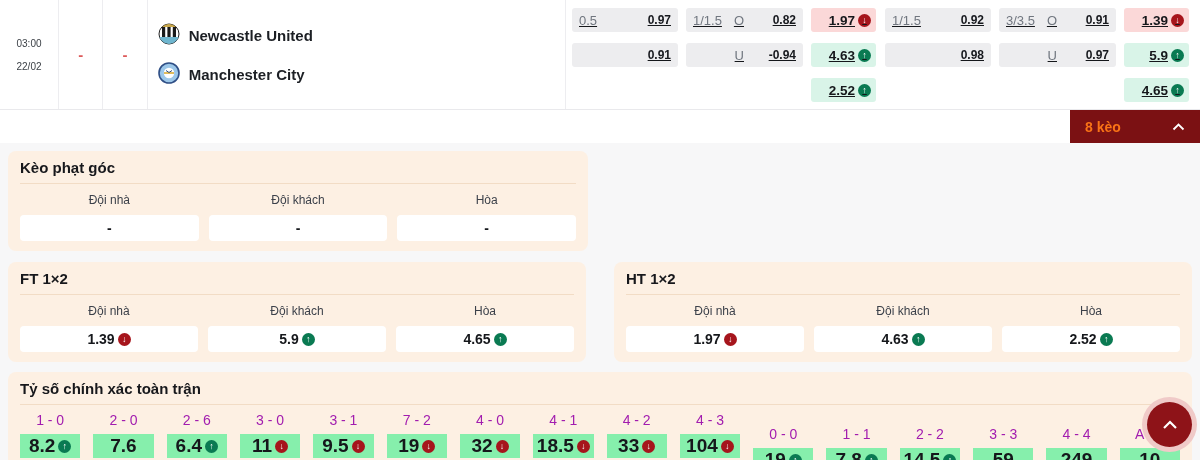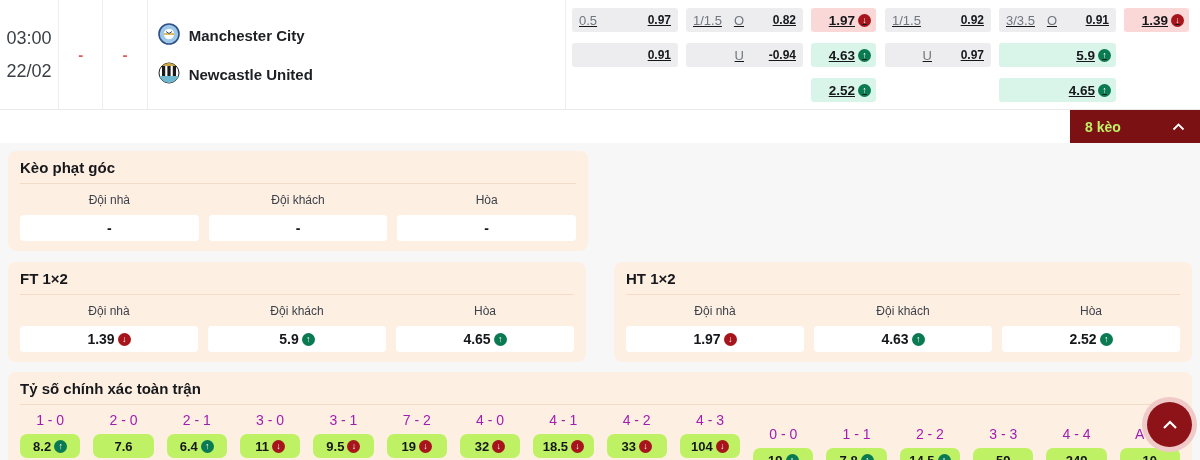--- a/index.html
+++ b/index.html
@@ -9,21 +9,21 @@
     background: #ffffff;
     position: relative;
     color: #15171b;
   }
 
   
   .match-row { display: flex; height: 110px; background: #fff; border-bottom: 1px solid #e9e9ec; }
   .col-time {
     width: 60px; border-right: 1px solid #ededf0;
     display: flex; flex-direction: column; align-items: center; justify-content: center; gap: 12px;
-    font-size: 18px; color: #3a3f45;
+    font-size: 10px; color: #3a3f45;
   }
   .col-dash {
     width: 45px; border-right: 1px solid #ededf0;
     display: flex; align-items: center; justify-content: center;
     color: #dd5a5a; font-weight: bold; font-size: 15px;
   }
   .col-teams {
     width: 425px; border-right: 1px solid #ededf0;
     display: flex; flex-direction: column; justify-content: center; gap: 14px; padding-left: 10px;
   }
@@ -53,21 +53,21 @@
   }
   .tr.up { background: #0a7a52; }
   .tr.down { background: #a6151c; }
   .tr.up::before { content: "↑"; }
   .tr.down::before { content: "↓"; }
 
   
   .keo-row { height: 33px; background: #fff; position: relative; }
   .keo-btn {
     position: absolute; right: 0; top: 0; width: 130px; height: 33px; background: #7b1113;
-    color: #bef264; display: flex; align-items: center; padding: 0 15px; font-weight: bold; font-size: 14px;
+    color: #f97316; display: flex; align-items: center; padding: 0 15px; font-weight: bold; font-size: 14px;
     cursor: pointer;
   }
   .keo-btn .chev { margin-left: auto; display: flex; }
 
   
   .content { height: 317px; background: #f7f7f8; padding: 8px 8px 0 8px; display: flex; flex-direction: column; }
   .panel { background: #fdf0e3; border-radius: 8px; padding: 8px 12px 10px 12px; }
   .panel-title { font-size: 15px; font-weight: bold; color: #17181c; line-height: 18px; padding-bottom: 6px; border-bottom: 1px solid #f2dcc5; margin-bottom: 6px; }
   .grid3 { display: grid; grid-template-columns: 1fr 1fr 1fr; column-gap: 10px; }
   .hdr { text-align: center; font-size: 12px; color: #3c414a; height: 20px; line-height: 20px; margin-bottom: 5px; }
@@ -80,23 +80,23 @@
   .row-corner { margin-bottom: 11px; }
   .panel-corner { width: 580px; }
   .row-fth { display: flex; gap: 28px; margin-bottom: 10px; border-radius: 11px; }
   .panel-ft, .panel-ht { flex: 1; }
 
   .panel-score { height: 150px; }
   .score-cols { display: flex; gap: 13px; }
   .scol { flex: 1; min-width: 0; }
   .shead { text-align: center; font-size: 14px; color: #a21caf; height: 18px; line-height: 18px; margin-bottom: 5px; white-space: nowrap; }
   .scell {
-    height: 24px; border-radius: 7px; background: #bef264; margin-bottom: 6px;
+    height: 24px; border-radius: 0; background: #86efac; margin-bottom: 6px;
     display: flex; align-items: center; justify-content: center;
-    font-weight: bold; font-size: 13px; cursor: pointer;
+    font-weight: bold; font-size: 19px; cursor: pointer;
   }
   .scol.rightgrp .shead { margin-top: 14px; }
 
   
   .float-btn {
     position: absolute; left: 1147px; top: 402px; width: 45px; height: 45px; border-radius: 50%;
     background: #8e1318; box-shadow: 0 0 0 5px #f0cac8;
     display: flex; align-items: center; justify-content: center; cursor: pointer; z-index: 5;
   }
 </style>
@@ -108,51 +108,51 @@
     <span>03:00</span>
     <span>22/02</span>
   </div>
   <div class="col-dash">
     <span>-</span>
   </div>
   <div class="col-dash">
     <span>-</span>
   </div>
   <div class="col-teams">
-    <div class="team">
-      <span>
-        <svg width="22" height="22" viewBox="0 0 22 22">
-          <circle cx="11" cy="11" r="10" fill="#9cc7e9" stroke="#2f4f86" stroke-width="1.6"></circle>
-          <circle cx="11" cy="11" r="5.2" fill="#ffffff"></circle>
-          <path d="M6 11 h10" stroke="#d4a017" stroke-width="1.4"></path>
-          <path d="M8 8.5 l3 2 3-2" fill="none" stroke="#2f4f86" stroke-width="1"></path>
-        </svg>
-      </span>
-      <span>Manchester City</span>
-    </div>
     <div class="team">
       <span>
         <svg width="22" height="22" viewBox="0 0 22 22">
           <defs>
               <clipPath id="nc">
                 <circle cx="11" cy="11" r="10"></circle>
               </clipPath>
             </defs>
           <circle cx="11" cy="11" r="10" fill="#ffffff" stroke="#222" stroke-width="1"></circle>
           <g clip-path="url(#nc)">
             <rect x="4" y="2" width="3.2" height="18" fill="#1a1a1a"></rect>
             <rect x="9.4" y="2" width="3.2" height="18" fill="#1a1a1a"></rect>
             <rect x="14.8" y="2" width="3.2" height="18" fill="#1a1a1a"></rect>
             <rect x="0" y="14" width="22" height="8" fill="#6fb6cf"></rect>
             <rect x="0" y="0" width="22" height="4" fill="#caa84a"></rect>
           </g>
         </svg>
       </span>
       <span>Newcastle United</span>
     </div>
+    <div class="team">
+      <span>
+        <svg width="22" height="22" viewBox="0 0 22 22">
+          <circle cx="11" cy="11" r="10" fill="#9cc7e9" stroke="#2f4f86" stroke-width="1.6"></circle>
+          <circle cx="11" cy="11" r="5.2" fill="#ffffff"></circle>
+          <path d="M6 11 h10" stroke="#d4a017" stroke-width="1.4"></path>
+          <path d="M8 8.5 l3 2 3-2" fill="none" stroke="#2f4f86" stroke-width="1"></path>
+        </svg>
+      </span>
+      <span>Manchester City</span>
+    </div>
   </div>
 
   <div class="col-odds">
 
     <div class="odds-group">
       <div class="ocell gray">
         <span class="line">0.5</span>
         <span class="odds">0.97</span>
       </div>
       <div class="ocell gray">
@@ -193,20 +193,23 @@
       <div class="ocell gray">
         <span class="line">3/3.5</span>
         <span class="side">O</span>
         <span class="odds fixedw">0.91</span>
       </div>
       <div class="ocell x12 pinkbg">
         <span>1.39</span>
         <span class="tr down"></span>
       </div>
 
+      <div class="ocell gray">
+        <span class="odds">0.98</span>
+      </div>
       <div class="ocell gray">
         <span class="side">U</span>
         <span class="odds fixedw">0.97</span>
       </div>
       <div class="ocell x12 greenbg">
         <span>5.9</span>
         <span class="tr up"></span>
       </div>
 
       <div class="ocell blank"></div>
@@ -311,21 +314,21 @@
 
       <div class="scol">
         <div class="shead">2 - 0</div>
         <div class="scell">
             <span>7.6</span>
           </div>
 
       </div>
 
       <div class="scol">
-        <div class="shead">2 - 1</div>
+        <div class="shead">2 - 6</div>
         <div class="scell greenbg">
             <span>6.4</span>
             <span class="tr up"></span>
           </div>
 
       </div>
 
       <div class="scol">
         <div class="shead">3 - 0</div>
         <div class="scell pinkbg">

